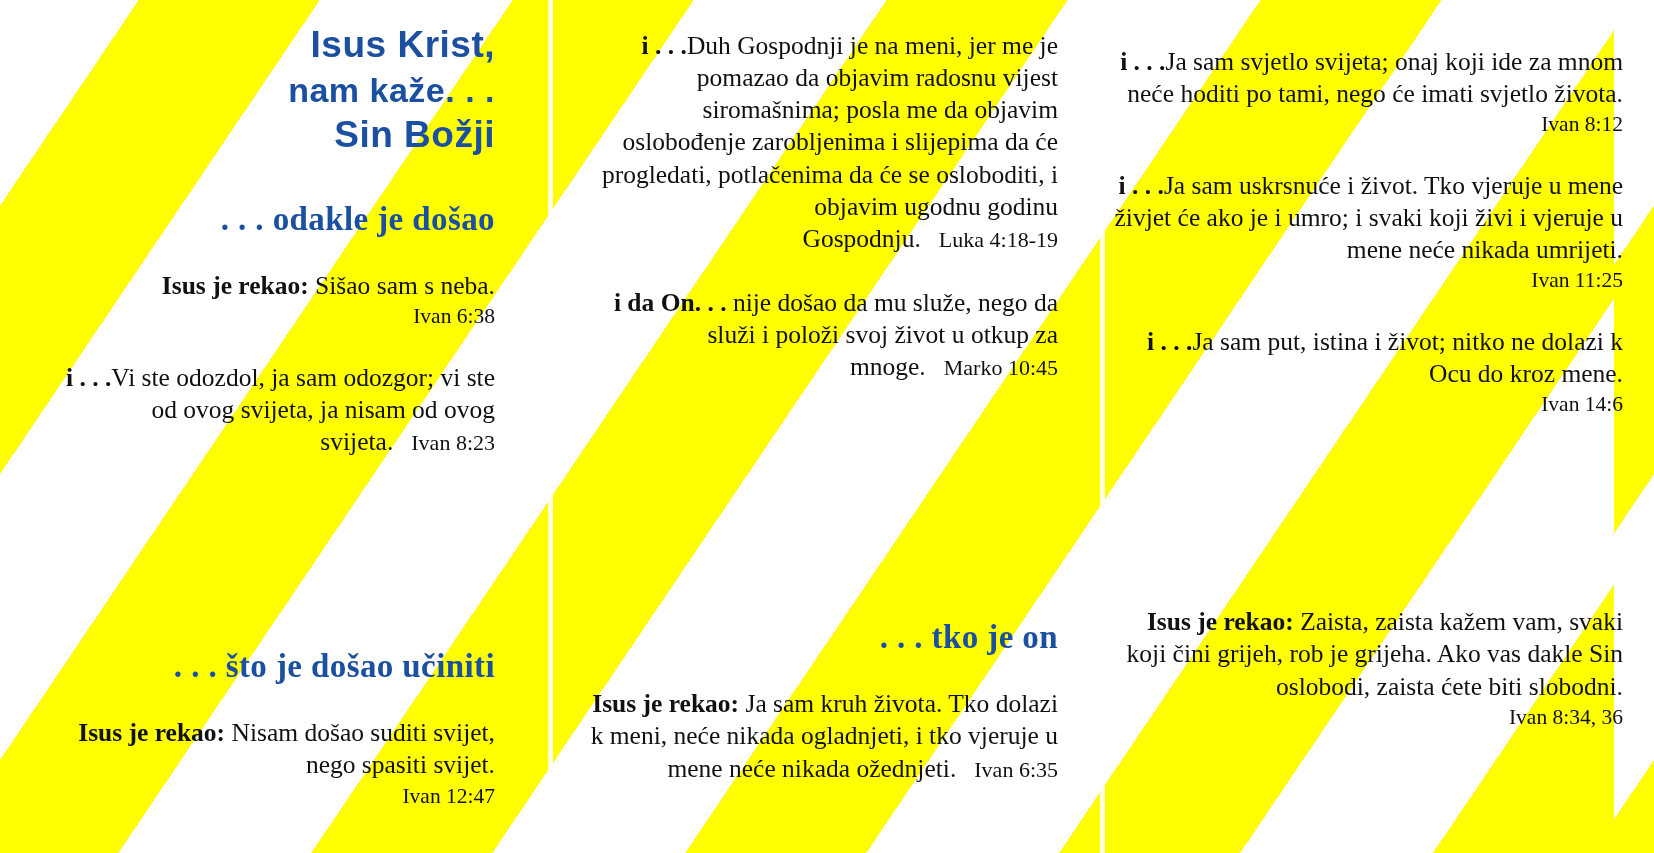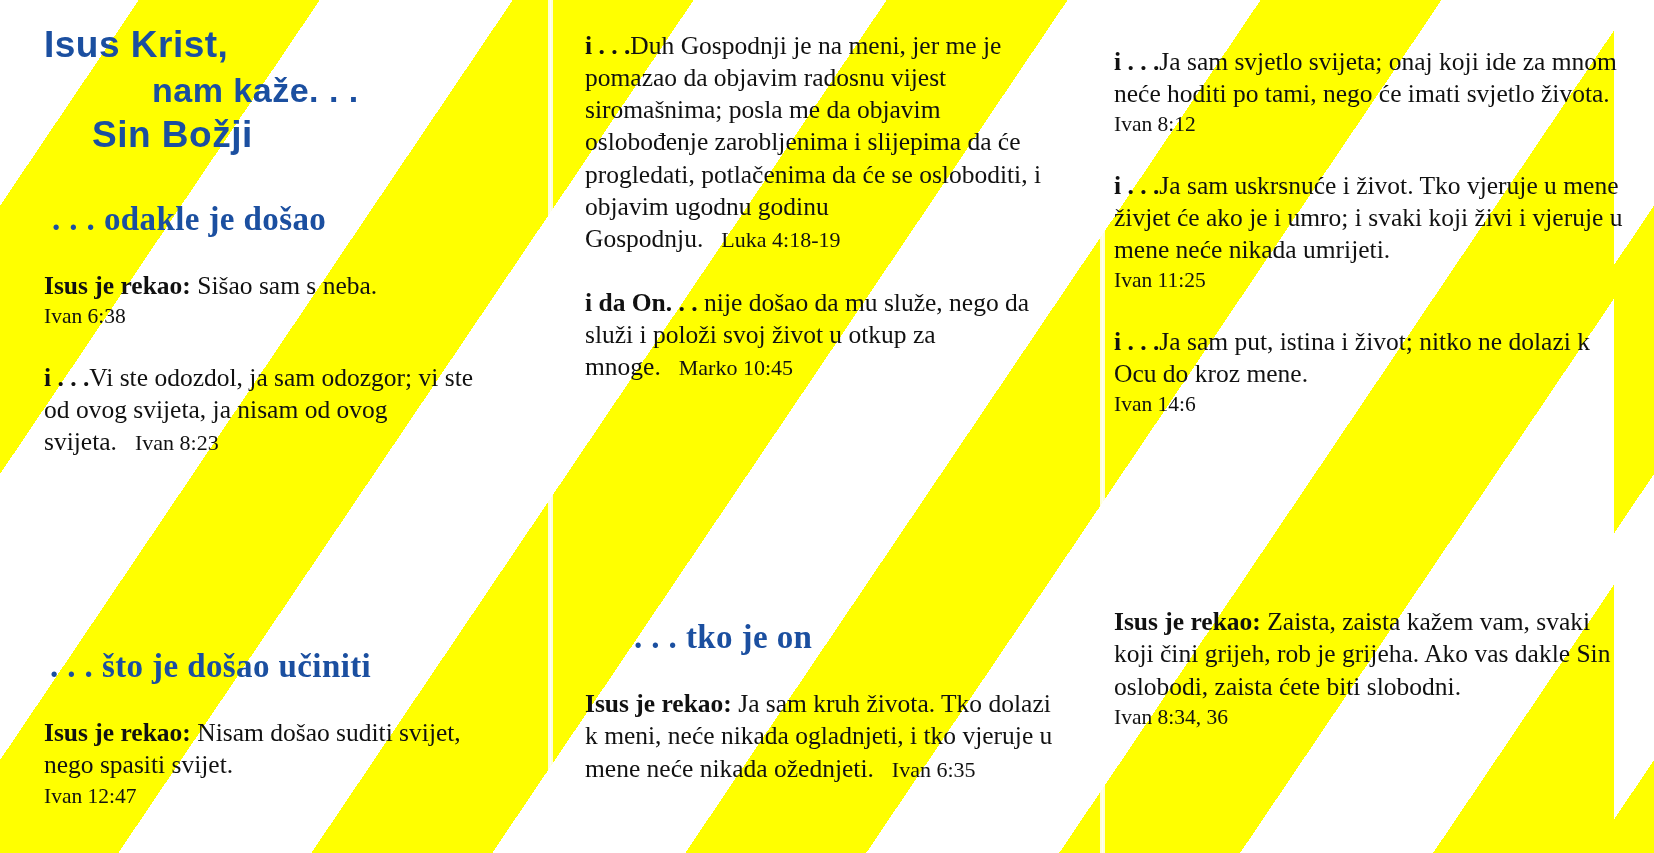--- a/index.html
+++ b/index.html
@@ -7,20 +7,21 @@
     padding: 0;
     background: #ffffff;
   }
   #page {
     position: relative;
     width: 1654px;
     height: 853px;
     overflow: hidden;
     background: #22c55e;
     font-family: "Liberation Serif", serif;
+    text-align: right;
   }
 
   
   .stripes {
     position: absolute;
     inset: 0;
     background-image: repeating-linear-gradient(
       -56deg,
       #ffff00 0px,
       #ffff00 150px,

